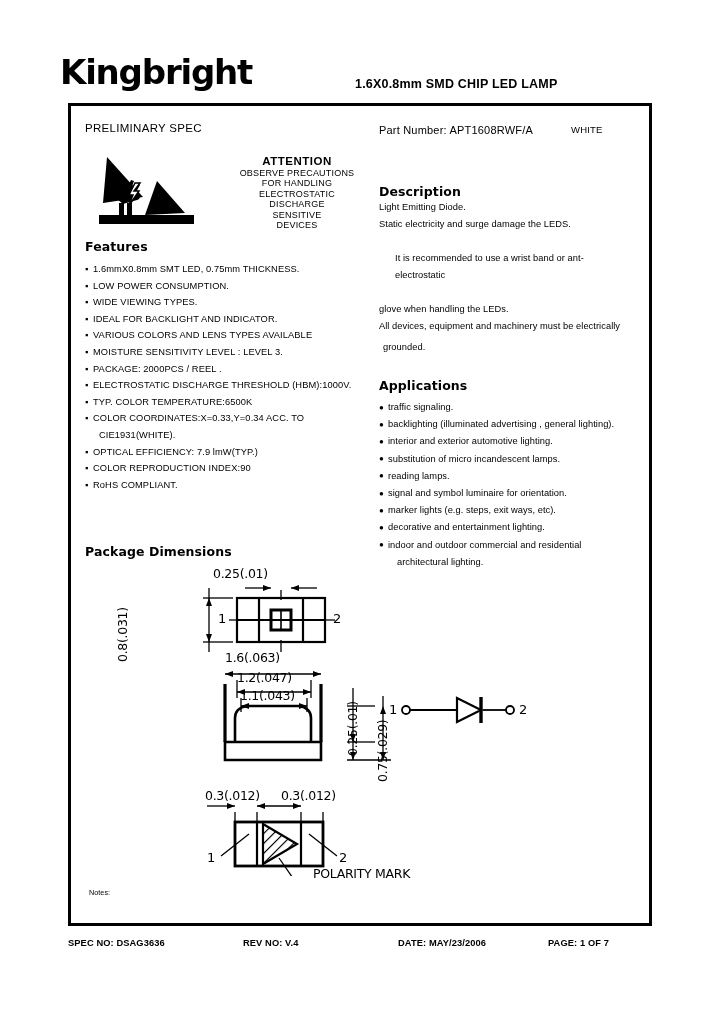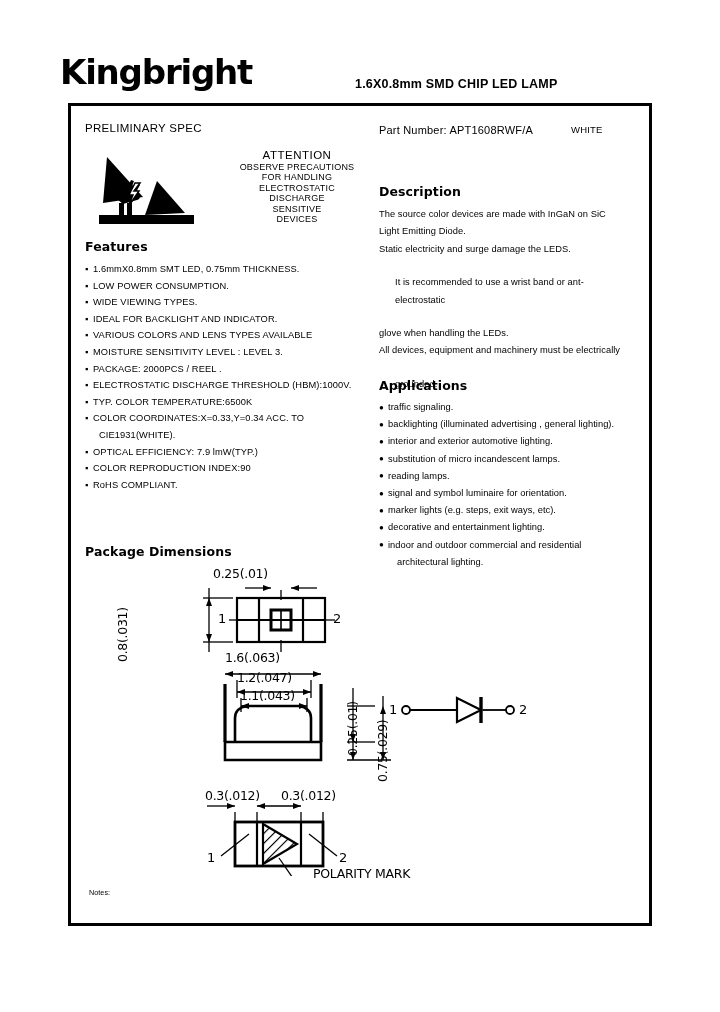--- a/index.html
+++ b/index.html
@@ -15,21 +15,21 @@
   .frame{position:absolute;left:68px;top:103px;width:584px;height:823px;border:3px solid #000;box-sizing:border-box;}
 
   .prelim{position:absolute;left:14px;top:16px;font-size:11.5px;letter-spacing:.3px;}
   .partnum{position:absolute;left:308px;top:18px;font-size:11px;letter-spacing:.2px;}
   .colorname{position:absolute;left:500px;top:18px;font-size:9.5px;letter-spacing:.2px;}
 
   
   .esd{position:absolute;left:28px;top:44px;width:300px;}
   .esd-sym{position:absolute;left:0px;top:3px;width:95px;height:74px;}
   .esd-text{position:absolute;left:98px;top:0px;width:200px;text-align:center;line-height:10.5px;font-size:9px;letter-spacing:.2px;}
-  .esd-text .att{font-size:11.5px;font-weight:normal;letter-spacing:.5px;display:block;margin-bottom:1px;}
+  .esd-text .att{font-size:11.5px;font-weight:bold;letter-spacing:.5px;display:block;margin-bottom:1px;margin-top:6px;}
 
   
   h2.sec{font-size:12.5px;font-weight:bold;margin:0;letter-spacing:.1px;font-family:"DejaVu Sans",sans-serif;}
   .features{position:absolute;left:14px;top:133px;width:290px;}
   .feat-list{margin:7px 0 0 0;padding:0;list-style:none;}
   .feat-list li{font-size:9.3px;line-height:16.6px;letter-spacing:.1px;white-space:nowrap;position:relative;padding-left:8px;}
   .feat-list li.cont{padding-left:14px;}
   .feat-list li .bul{position:absolute;left:0;top:0;}
 
   .desc{position:absolute;left:308px;top:78px;width:268px;}
@@ -125,27 +125,26 @@
           <li class="cont"><span>CIE1931(WHITE).</span></li>
           <li><span class="bul">▪</span><span>OPTICAL  EFFICIENCY: 7.9 lmW(TYP.)</span></li>
           <li><span class="bul">▪</span><span>COLOR REPRODUCTION INDEX:90</span></li>
           <li><span class="bul">▪</span><span>RoHS COMPLIANT.</span></li>
         </ul>
     </div>
 
     <div class="desc">
       <h2 class="sec">Description</h2>
       <div id="desc-body">
-          <p style="margin: 7px 0px 0px;">The source color devices  are  made  with  InGaN on SiC</p>
           <p style="margin: 0px;">Light  Emitting  Diode.</p>
           <p style="margin: 0px;">Static electricity and surge damage the LEDS.</p>
           <p style="margin: 16px;">It is recommended to use a wrist band or ant-electrostatic</p>
           <p style="margin: 0px;">glove when handling the LEDs.</p>
           <p style="margin: 0px;">All devices, equipment and machinery must be electrically</p>
-          <p style="margin: 16px;">grounded.</p>
+          <p style="margin: 4px;">grounded.</p>
         </div>
     </div>
 
     <div class="apps">
       <h2 class="sec">Applications</h2>
       <ul class="app-list" id="app-list">
           <li><span class="bul">●</span><span>traffic signaling.</span></li>
           <li><span class="bul">●</span><span>backlighting (illuminated advertising , general lighting).</span></li>
           <li><span class="bul">●</span><span>interior and exterior automotive lighting.</span></li>
           <li><span class="bul">●</span><span>substitution of micro incandescent lamps.</span></li>
@@ -303,15 +302,21 @@
       <div class="lbl" style="left:434px;top:136px;">2</div>
     </div>
 
     <div class="notes">
       <div>Notes:</div>
     </div>
 
   </div>
 
   <div class="footer">
+    <div class="frow">
+      <span class="fc c1">SPEC NO: DSAG3636</span>
+      <span class="fc c2">REV NO: V.4</span>
+      <span class="fc c3">DATE: MAY/23/2006</span>
+      <span class="fc c4">PAGE: 1 OF 7</span>
+    </div>
   </div>
 
 </div>
 
 </body></html>

